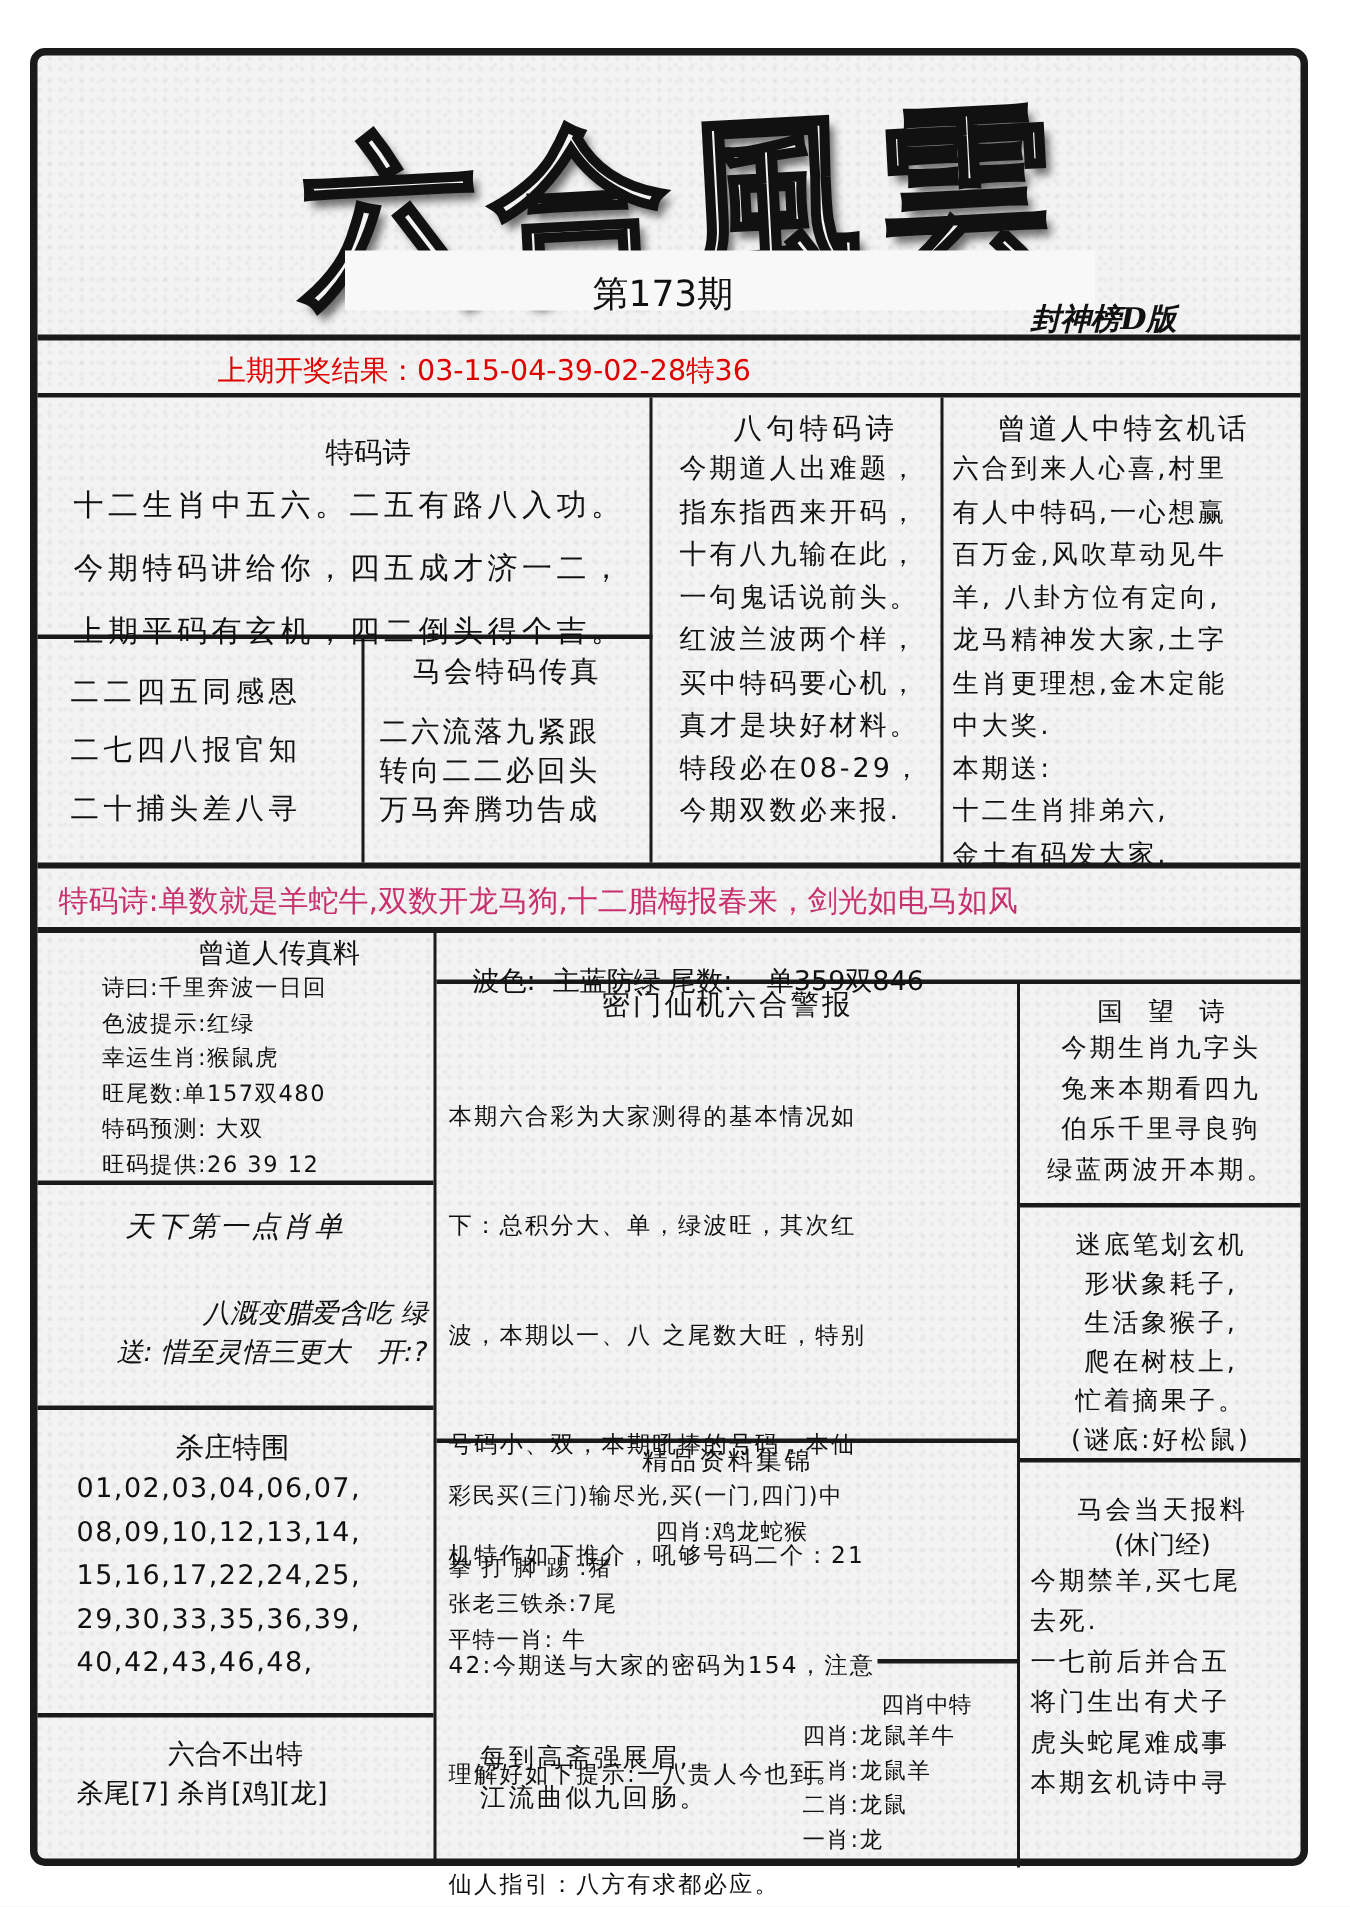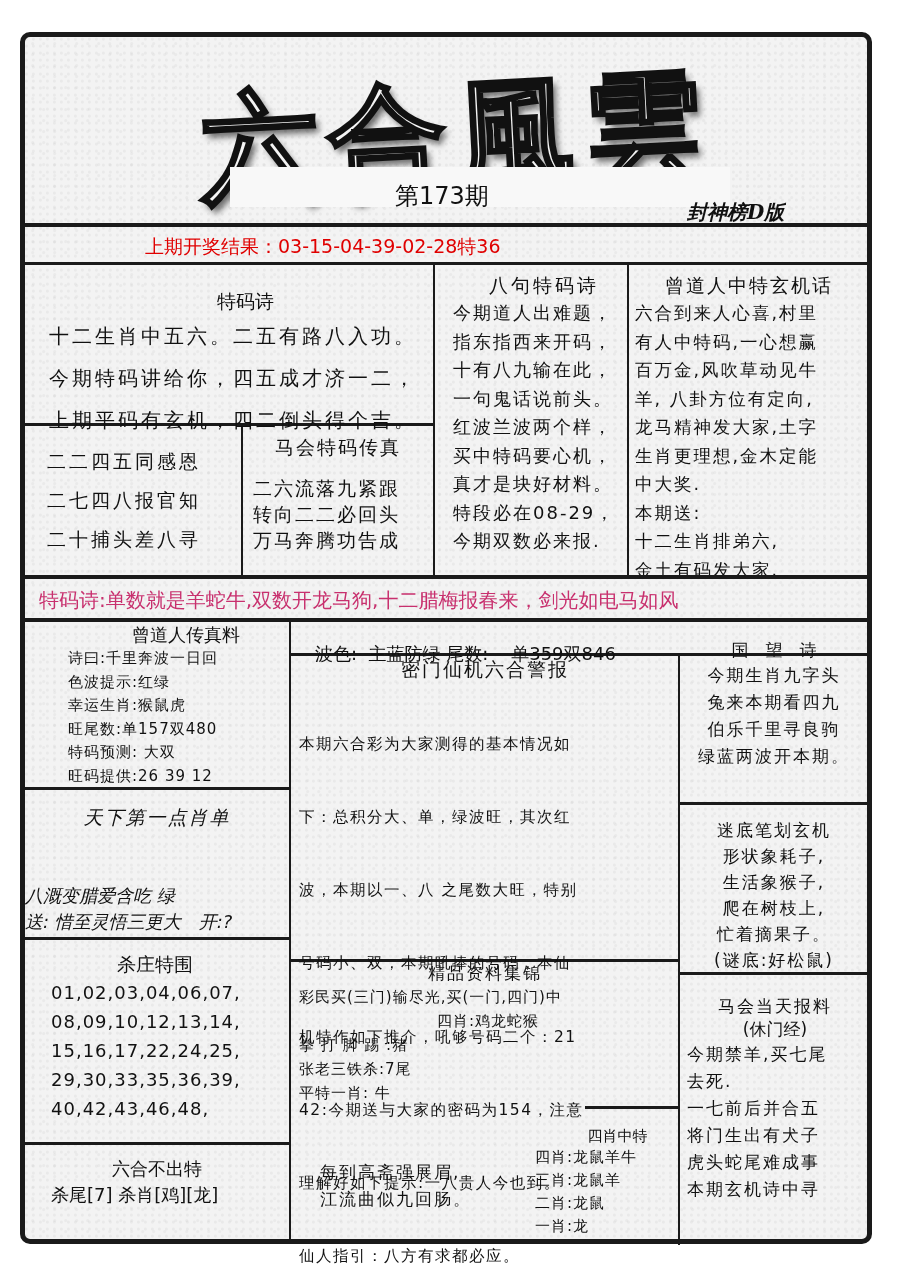--- a/index.html
+++ b/index.html
@@ -135,21 +135,21 @@
       <div>色波提示:红绿</div>
       <div>幸运生肖:猴鼠虎</div>
       <div>旺尾数:单157双480</div>
       <div>特码预测: 大双</div>
       <div>旺码提供:26 39 12</div>
     </div>
   </div>
 
   <div class="abs" style="left:0;top:768px;width:264px;font-style:italic;">
     <div class="cell-title" style="letter-spacing:2px;">天下第一点肖单</div>
-    <div style="margin-top:52px;text-align:left;padding-right:4px;font-size:18px;line-height:26px;white-space:nowrap;">
+    <div style="margin-top:32px;text-align:right;padding-right:4px;font-size:18px;line-height:26px;white-space:nowrap;">
       <div>八溉变腊爱含吃 绿</div>
       <div>送: 惜至灵悟三更大　开:?</div>
     </div>
   </div>
 
   <div class="abs" style="left:0;top:915px;width:260px;">
     <div class="cell-title">杀庄特围</div>
     <div style="padding-left:26px;font-size:18px;line-height:29px;letter-spacing:1px;">
       <div>01,02,03,04,06,07,</div>
       <div>08,09,10,12,13,14,</div>
@@ -202,21 +202,21 @@
   <div class="abs" style="left:510px;top:1090px;width:145px;">
     <div style="text-align:center;font-size:15px;padding-left:20px;">四肖中特</div>
     <div style="font-size:15px;line-height:23px;letter-spacing:1px;">
       <div>四肖:龙鼠羊牛</div>
       <div>三肖:龙鼠羊</div>
       <div>二肖:龙鼠</div>
       <div>一肖:龙</div>
     </div>
   </div>
 
-  <div class="abs" style="left:656px;top:602px;width:186px;text-align:center;">
+  <div class="abs" style="left:656px;top:626px;width:186px;text-align:center;">
     <div style="font-size:17px;white-space:pre;">国　望　诗</div>
     <div style="font-size:17px;line-height:27px;letter-spacing:2px;">
       <div>今期生肖九字头</div>
       <div>兔来本期看四九</div>
       <div>伯乐千里寻良驹</div>
       <div>绿蓝两波开本期。</div>
     </div>
   </div>
 
   <div class="abs" style="left:656px;top:780px;width:186px;text-align:center;font-size:17px;line-height:26px;letter-spacing:2px;">

